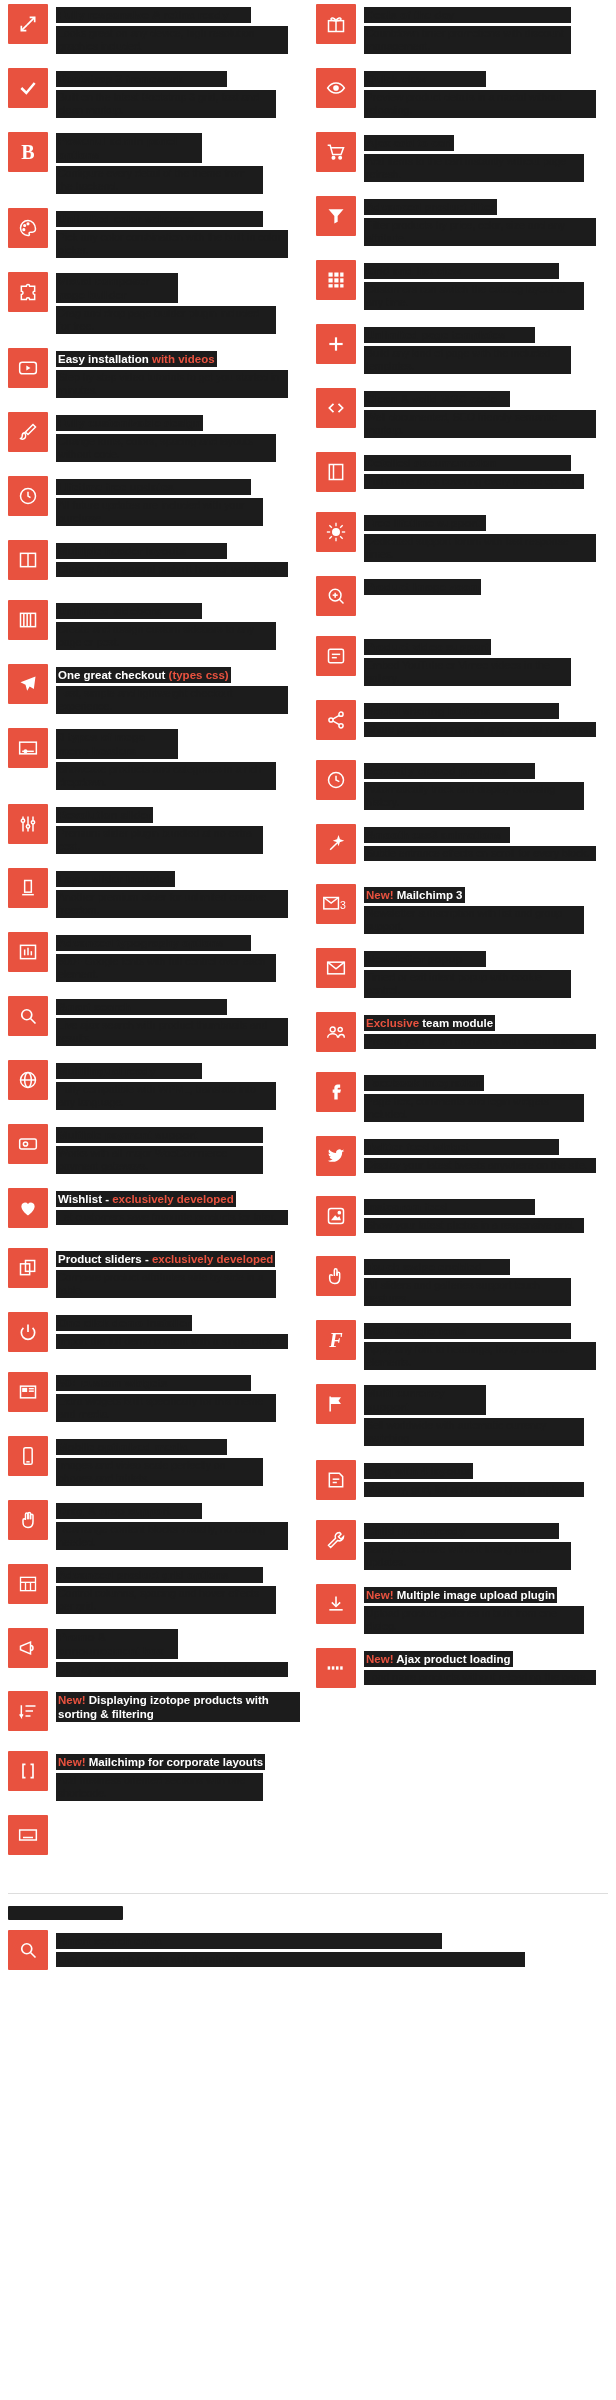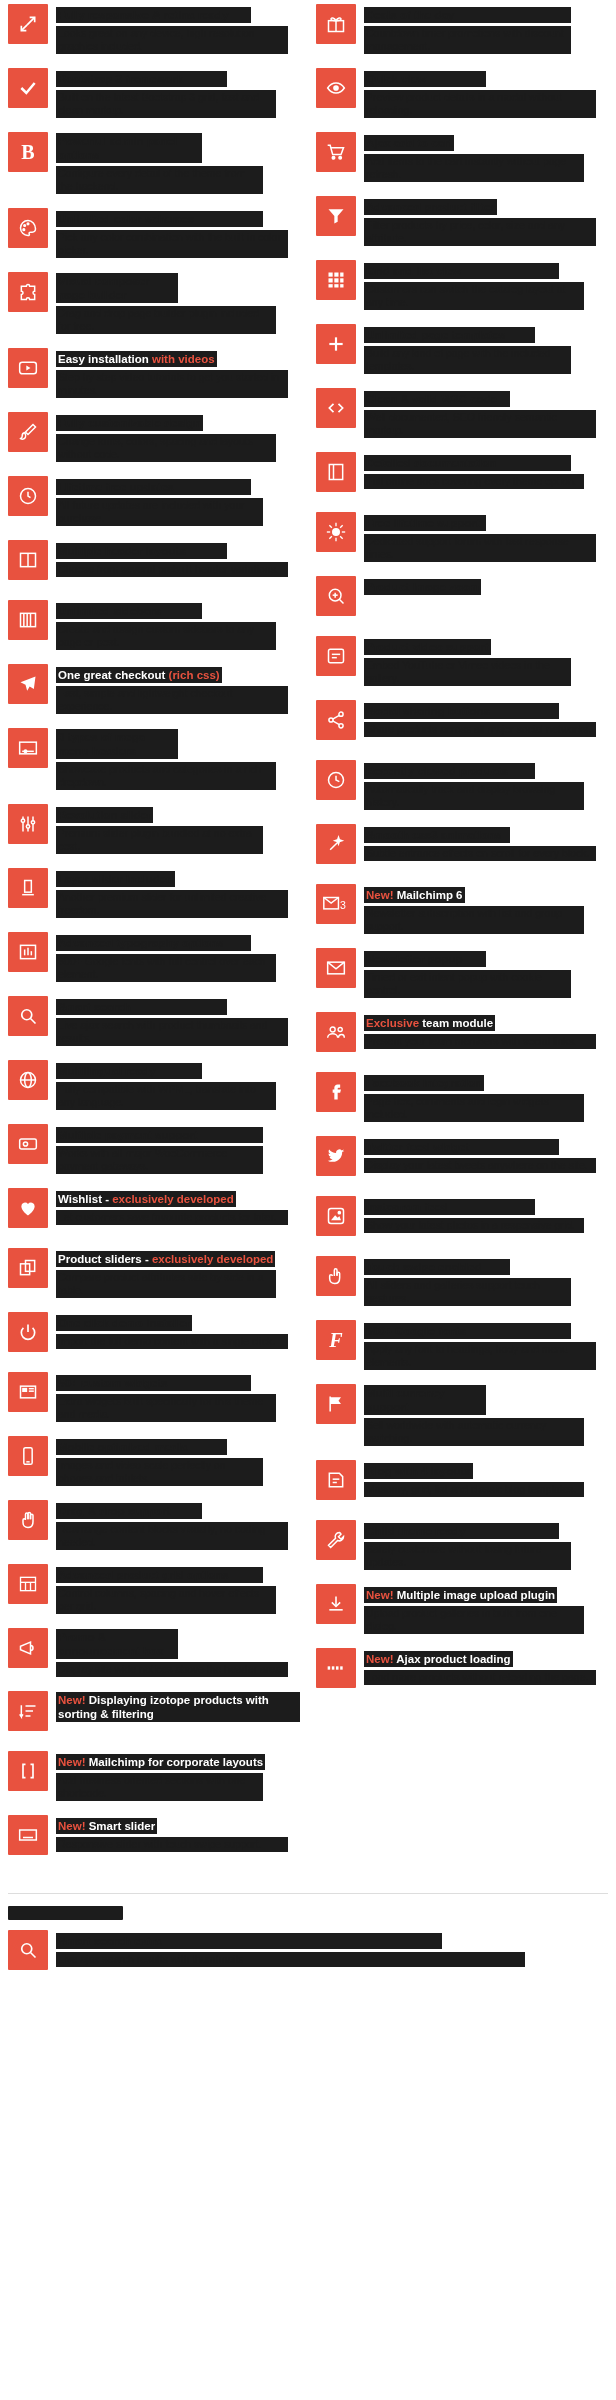--- a/index.html
+++ b/index.html
@@ -203,21 +203,21 @@
             </svg>
           </div>
           <div class="fbody"><div class="ftitle redact w60">Unlimited sidebars</div><div class="fdesc redact w90">Create and assign custom sidebars to any page or post.</div></div>
         </div>
         <div class="feature">
           <div class="ficon">
             <svg width="20" height="20" viewBox="0 0 24 24" fill="#fff" stroke="none">
               <path d="M21 3L3 10l6 3 2 7 3-5 5 3z"></path>
             </svg>
           </div>
-          <div class="fbody"><div class="ftitle hl"><span class="plain">One great checkout </span><span class="accent">(rich css)</span></div><div class="fdesc redact w95">Fast, simple and lightweight checkout experience.</div></div>
+          <div class="fbody"><div class="ftitle hl"><span class="plain">One great checkout </span><span class="accent">(types css)</span></div><div class="fdesc redact w95">Fast, simple and lightweight checkout experience.</div></div>
         </div>
         <div class="feature">
           <div class="ficon">
             <svg width="20" height="20" viewBox="0 0 24 24" fill="none" stroke="#fff" stroke-width="1.8">
               <rect x="2" y="5" width="20" height="14"></rect>
               <line x1="5" y1="16" x2="19" y2="16"></line>
               <circle cx="9" cy="16" r="1.5" fill="#fff"></circle>
             </svg>
           </div>
           <div class="fbody"><div class="ftitle redact w50">3 types of mega menu headers</div><div class="fdesc redact w90">Showcase products and categories in a rich dropdown.</div></div>
@@ -379,21 +379,20 @@
           </div>
           <div class="fbody"><div class="ftitle hl"><span class="accent">New! </span><span class="plain">Mailchimp for corporate layouts</span></div><div class="fdesc redact w85">Add business oriented sections with one shortcode.</div></div>
         </div>
         <div class="feature">
           <div class="ficon">
             <svg width="20" height="20" viewBox="0 0 24 24" fill="none" stroke="#fff" stroke-width="1.8">
               <rect x="2" y="6" width="20" height="12"></rect>
               <line x1="6" y1="15" x2="18" y2="15"></line>
             </svg>
           </div>
-          <div class="fbody"><div class="ftitle hl"><span class="accent">New! </span><span class="plain">Smart slider</span></div><div class="fdesc redact w95">Responsive slider with touch swipe support.</div></div>
         </div>
       </div>
     <div class="col" id="col-right">
         <div class="feature">
           <div class="ficon">
             <svg width="20" height="20" viewBox="0 0 24 24" fill="none" stroke="#fff" stroke-width="1.8">
               <rect x="3" y="8" width="18" height="13"></rect>
               <line x1="12" y1="8" x2="12" y2="21"></line>
               <path d="M12 8C10 4 6 4 6 6s4 2 6 2zM12 8c2-4 6-4 6-2s-4 2-6 2z"></path>
             </svg>
@@ -540,21 +539,21 @@
           <div class="fbody"><div class="ftitle redact w60">Smooth css3 animations</div><div class="fdesc redact w95">Subtle entrance effects on scroll for every block.</div></div>
         </div>
         <div class="feature">
           <div class="ficon">
             <svg width="26" height="20" viewBox="0 0 32 24" fill="none" stroke="#fff" stroke-width="1.8">
               <rect x="1" y="4" width="18" height="14"></rect>
               <path d="M1 4l9 7 9-7"></path>
               <text x="21" y="18" fill="#fff" stroke="none" font-size="13" font-family="Liberation Sans">3</text>
             </svg>
           </div>
-          <div class="fbody"><div class="ftitle hl"><span class="accent">New! </span><span class="plain">Mailchimp 6</span></div><div class="fdesc redact w90">Newsletter subscription with list and group support.</div></div>
+          <div class="fbody"><div class="ftitle hl"><span class="accent">New! </span><span class="plain">Mailchimp 3</span></div><div class="fdesc redact w90">Newsletter subscription with list and group support.</div></div>
         </div>
         <div class="feature">
           <div class="ficon">
             <svg width="20" height="20" viewBox="0 0 24 24" fill="none" stroke="#fff" stroke-width="1.8">
               <rect x="2" y="5" width="20" height="14"></rect>
               <path d="M2 5l10 8 10-8"></path>
             </svg>
           </div>
           <div class="fbody"><div class="ftitle redact w50">Newsletter popup</div><div class="fdesc redact w85">Timed or exit intent popup with cookie control.</div></div>
         </div>

